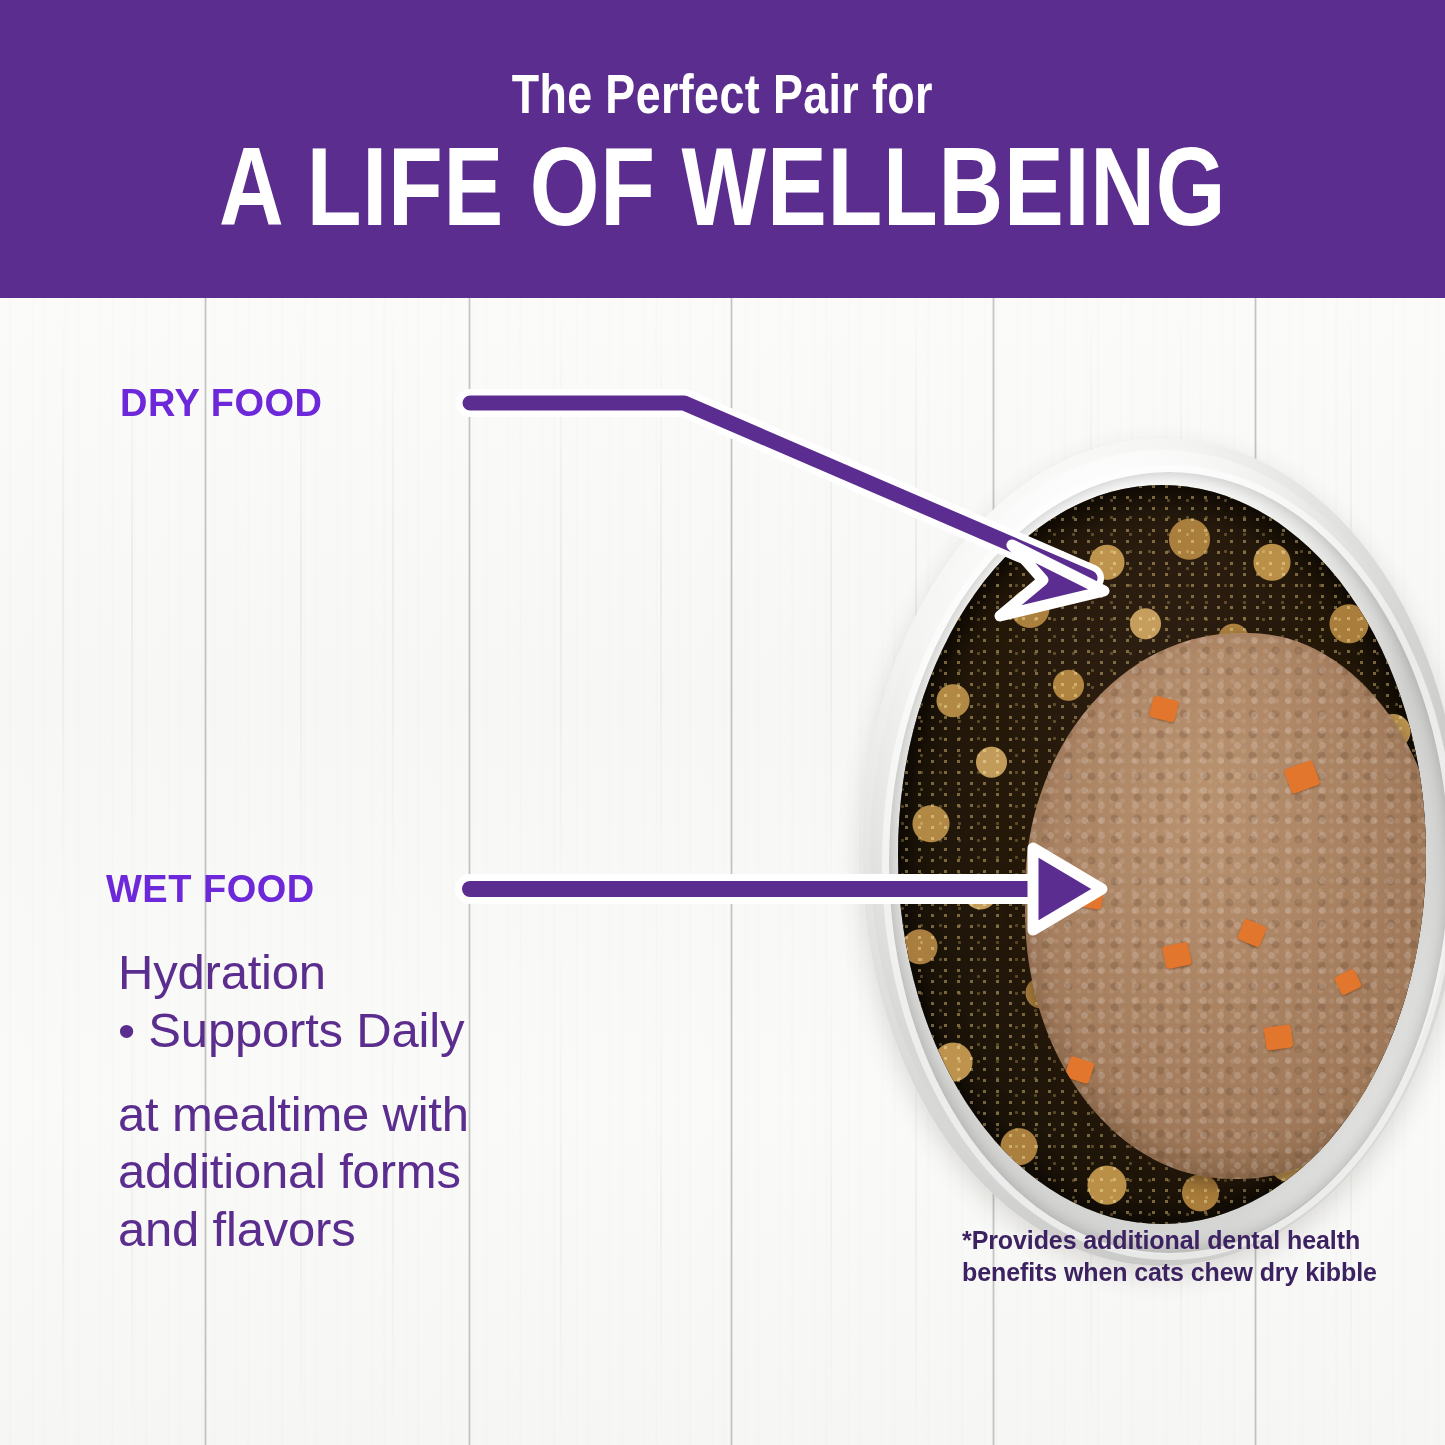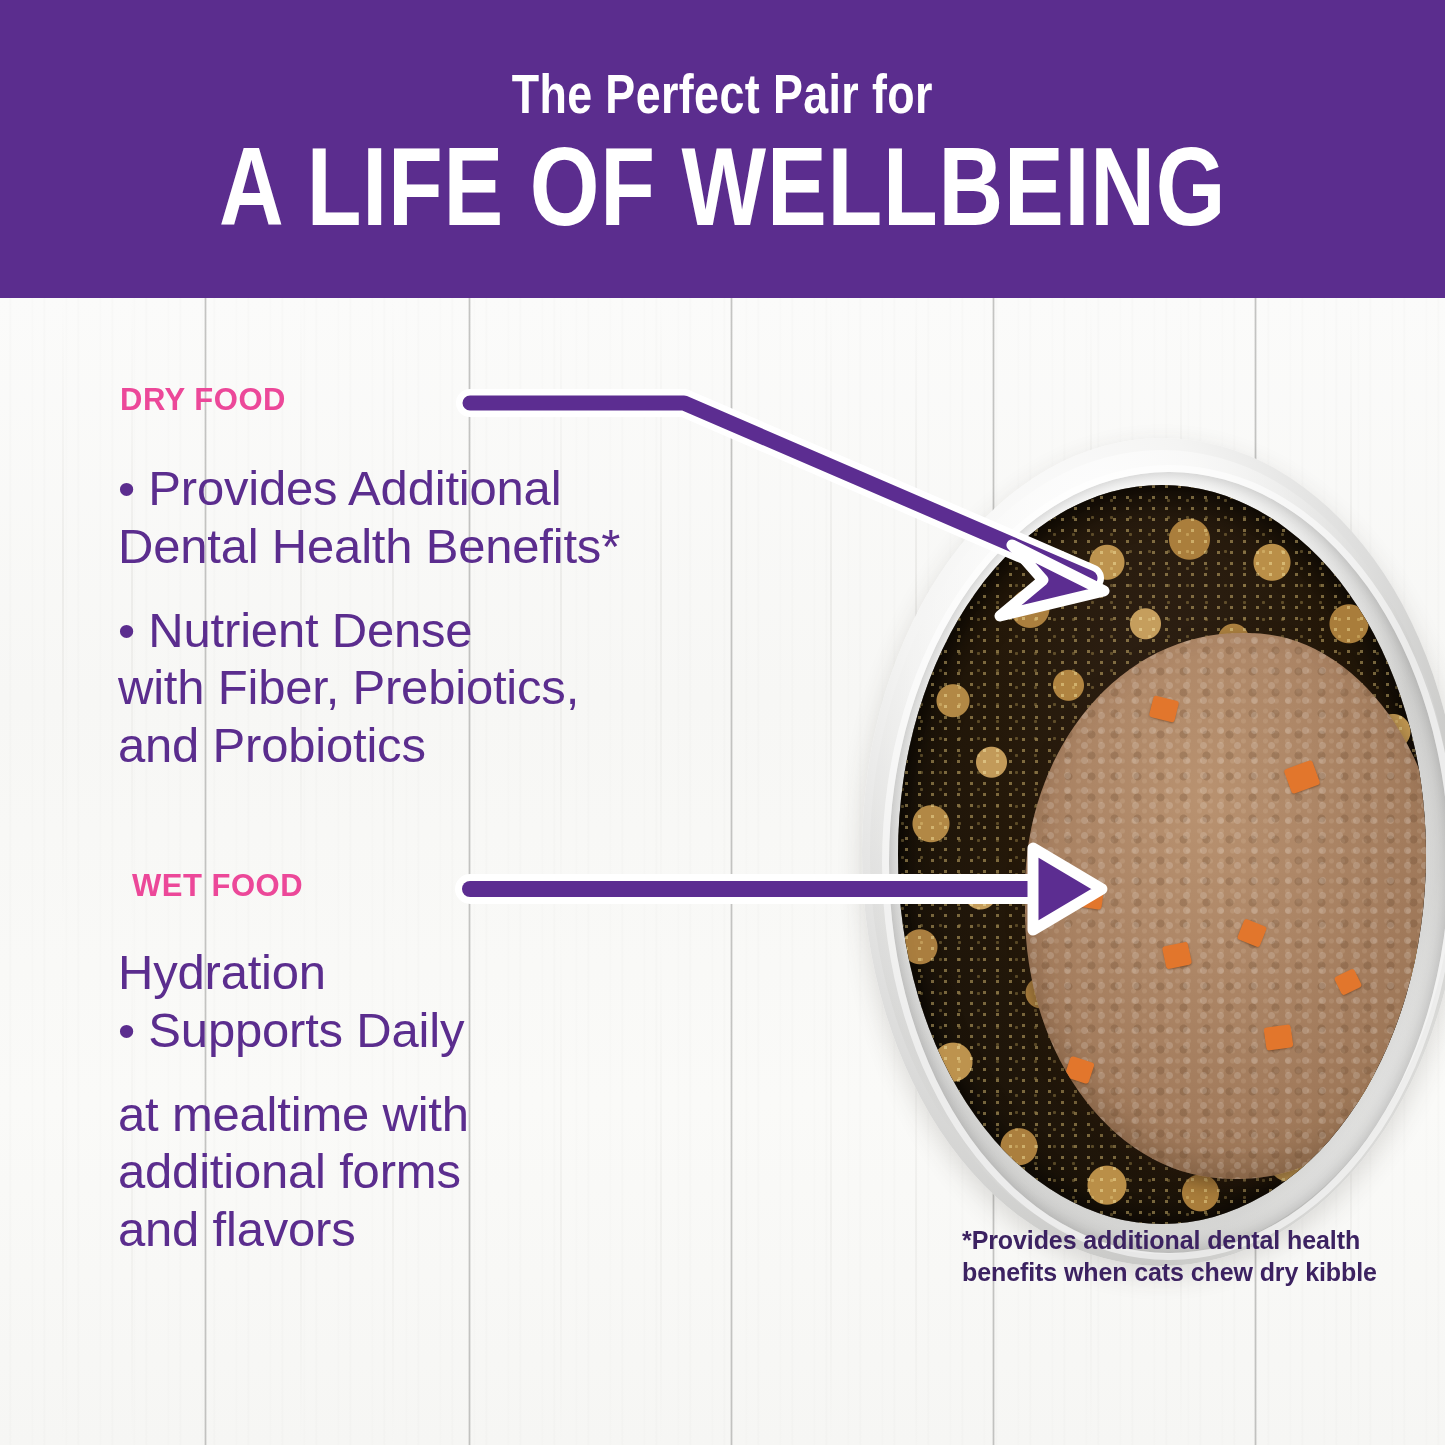--- a/index.html
+++ b/index.html
@@ -161,23 +161,23 @@
     position:absolute;left:3.4%;top:3.2%;width:93.2%;height:93.6%;
     border-radius:50%;
     border:7px solid rgba(255,255,255,.55);
     box-shadow:inset 0 0 18px rgba(0,0,0,.25);
     pointer-events:none;
   }
 
   
   .section-head{
     position:absolute;
-    color:#ec4899;
+    color:#6d28d9;
     font-weight:700;
-    font-size:31px;
+    font-size:38px;
     letter-spacing:.5px;
   }
   .bullets{
     position:absolute;
     color:#5B2D8E;
     font-size:49px;
     font-weight:500;
     line-height:1.18;
     letter-spacing:-.2px;
   }
@@ -242,48 +242,37 @@
         <div class="carrot" style="left:51%;top:53%;width:24px;height:22px;transform:rotate(22deg)"></div>
         <div class="carrot" style="left:57%;top:72%;width:27px;height:23px;transform:rotate(-8deg)"></div>
         <div class="carrot" style="left:10%;top:78%;width:25px;height:22px;transform:rotate(18deg)"></div>
         <div class="carrot" style="left:74%;top:62%;width:22px;height:20px;transform:rotate(-26deg)"></div>
       </div>
     </div>
     <div class="rim-ring"></div>
   </div>
 
   <div class="section-head" style="left:120px;top:382px">DRY FOOD</div>
-  <div class="section-head" style="left:132px;top:868px">WET FOOD</div>
+  <div class="section-head" style="left:106px;top:868px">WET FOOD</div>
 
   <svg class="arrows" viewBox="0 0 1445 1445">
 
     <g>
       <path d="M 470 403 L 684 403 L 1090 578" fill="none" stroke="#FFFFFF" stroke-width="28" stroke-linecap="round" stroke-linejoin="round"></path>
       <path d="M 470 403 L 684 403 L 1090 578" fill="none" stroke="#5C2D91" stroke-width="15" stroke-linecap="round" stroke-linejoin="round"></path>
       <path d="M 1104 591 L 1012 545 L 1043 580 L 1000 616 Z" fill="#5C2D91" stroke="#FFFFFF" stroke-width="11" stroke-linejoin="round"></path>
     </g>
 
     <g>
       <path d="M 470 889 L 1060 889" fill="none" stroke="#FFFFFF" stroke-width="30" stroke-linecap="round"></path>
       <path d="M 470 889 L 1060 889" fill="none" stroke="#5C2D91" stroke-width="16" stroke-linecap="round"></path>
       <path d="M 1102 889 L 1033 848 L 1033 930 Z" fill="#5C2D91" stroke="#FFFFFF" stroke-width="11" stroke-linejoin="round"></path>
     </g>
   </svg>
 
-  <div class="bullets" style="left:118px;top:460px;width:680px">
-    <div class="b">
-      <div>•  Provides Additional</div>
-      <div>Dental Health Benefits*</div>
-    </div>
-    <div class="b">
-      <div>•  Nutrient Dense</div>
-      <div>with Fiber, Prebiotics,</div>
-      <div>and Probiotics</div>
-    </div>
-  </div>
 
   <div class="bullets" style="left:118px;top:944px;width:680px">
     <div class="b">
       <div>Hydration</div>
       <div>•  Supports Daily</div>
     </div>
     <div class="b">
       <div>at mealtime with</div>
       <div>additional forms</div>
       <div>and flavors</div>

